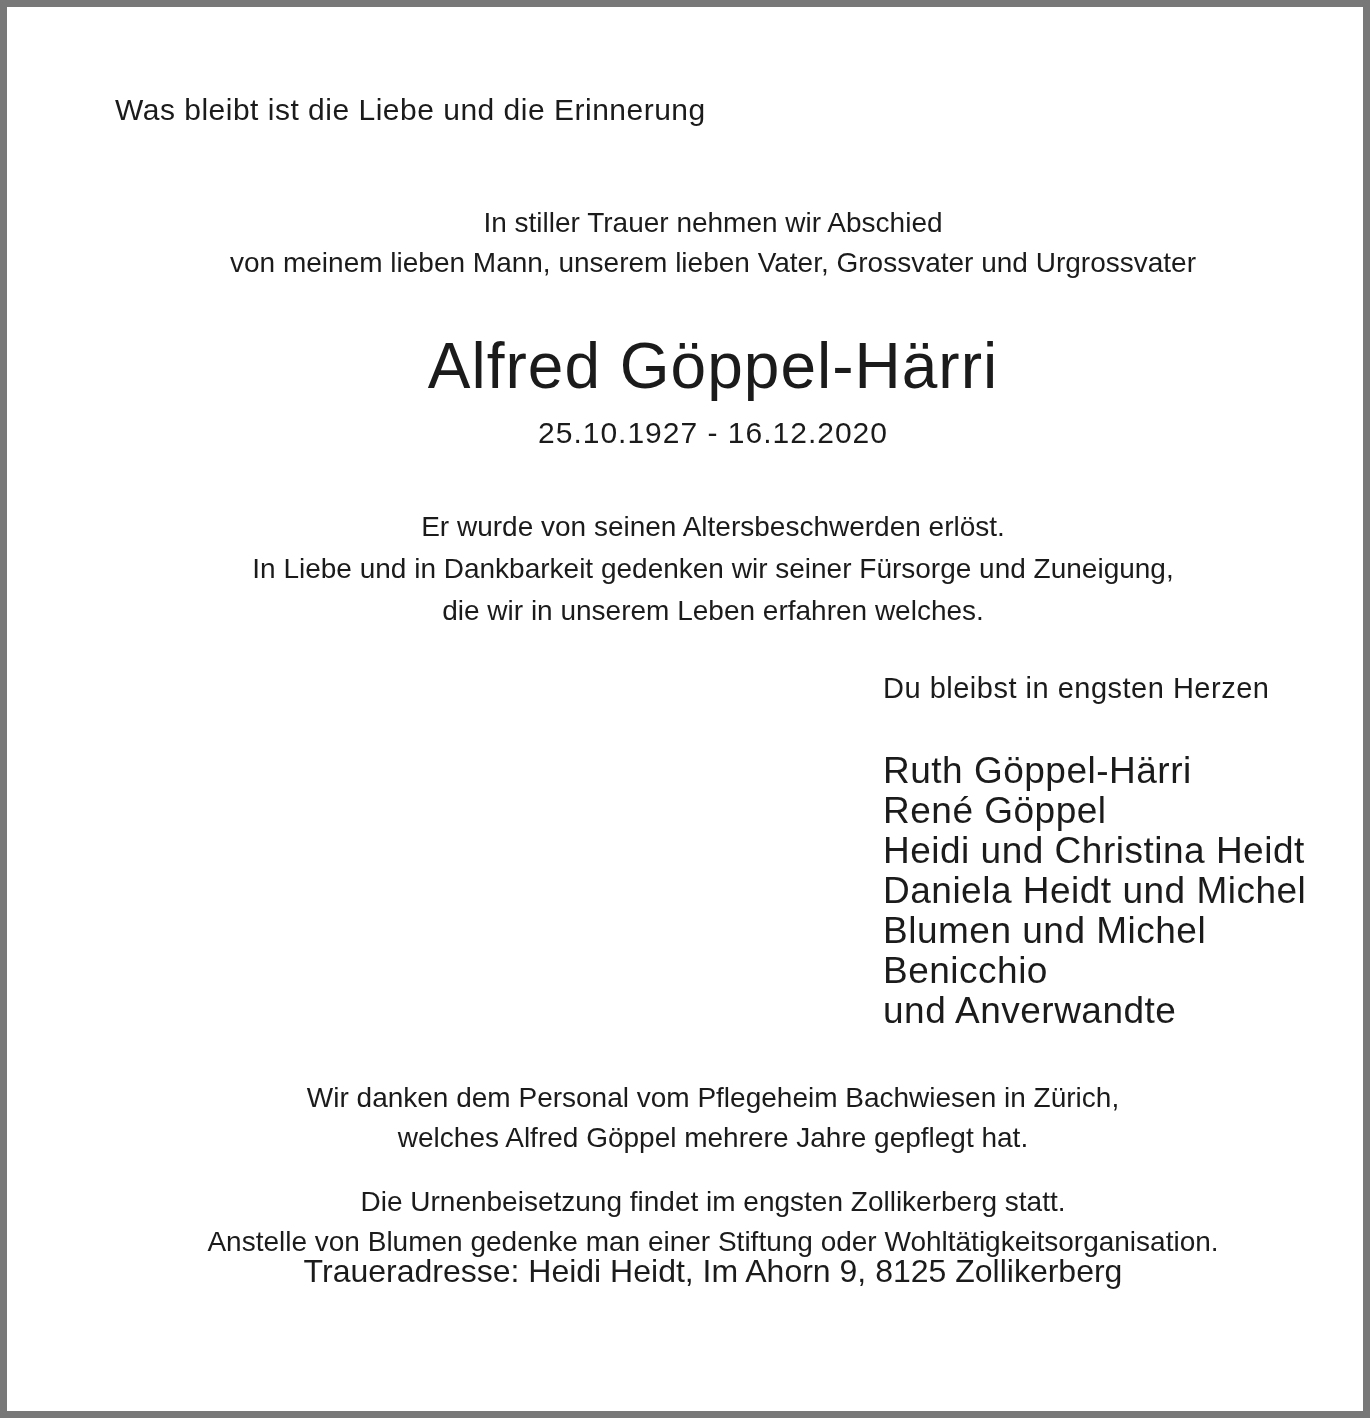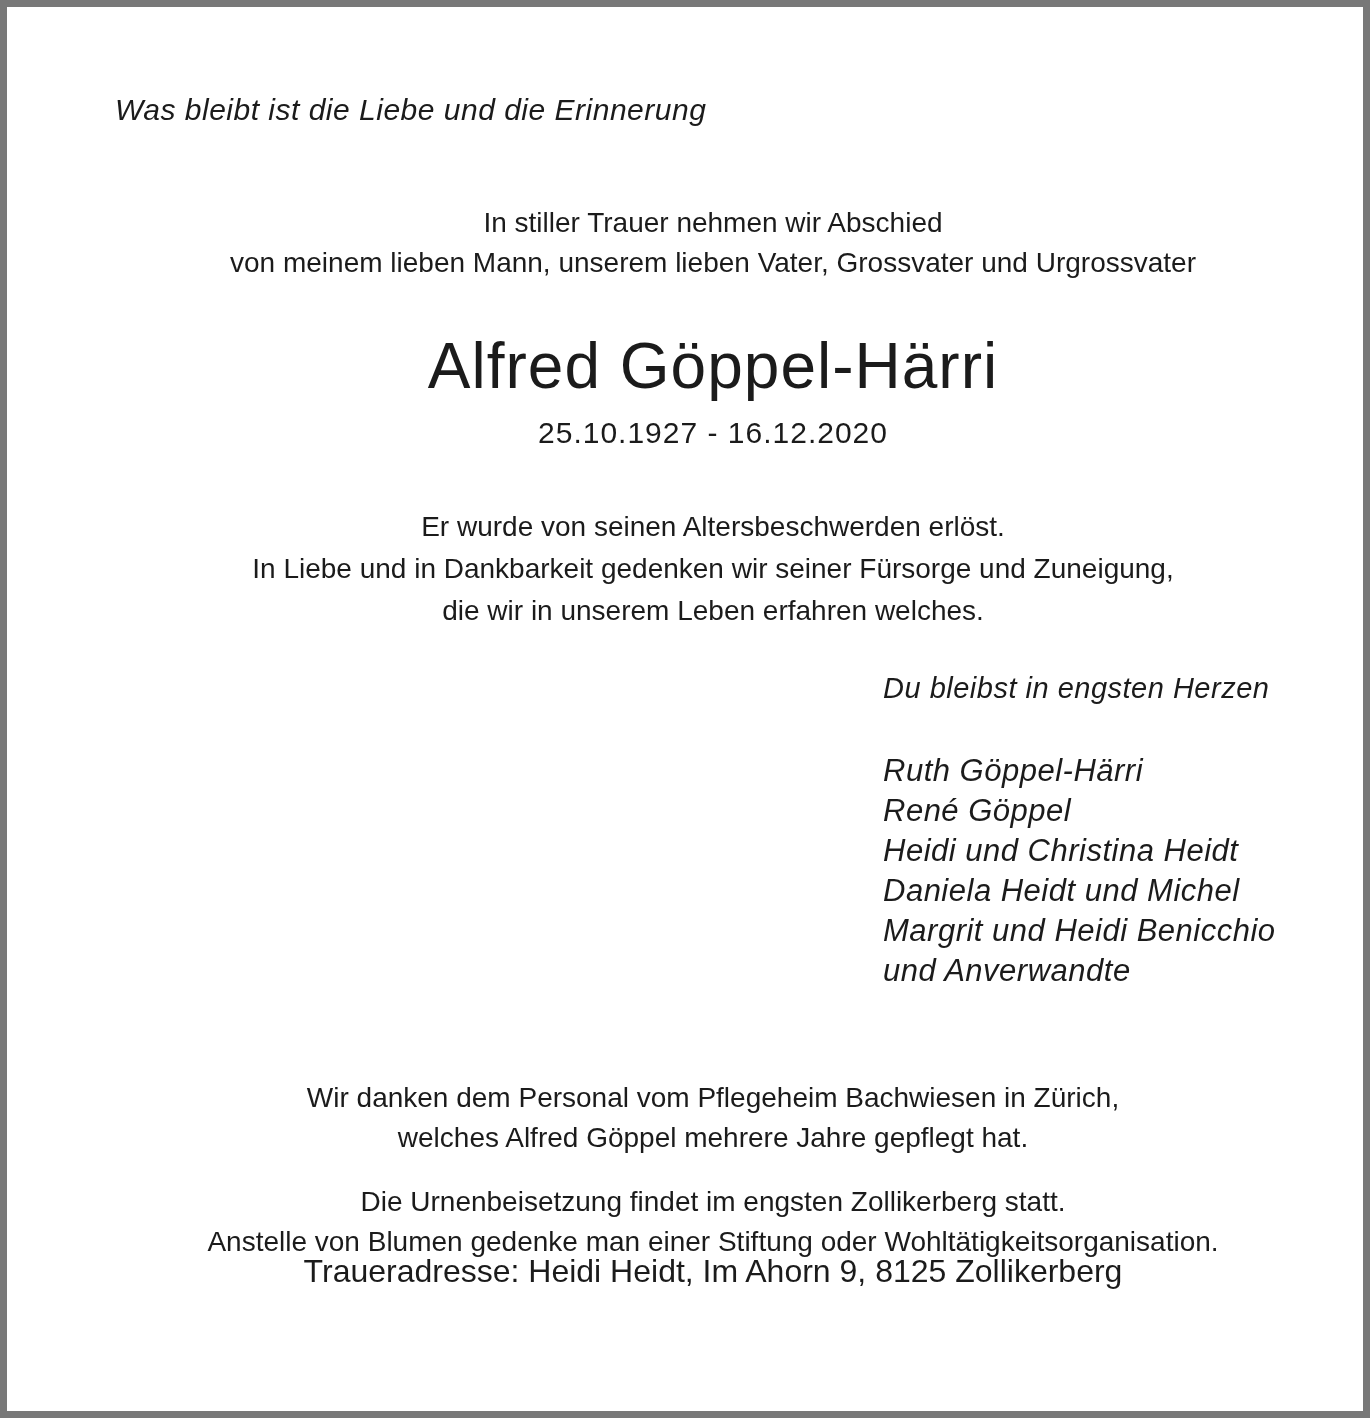--- a/index.html
+++ b/index.html
@@ -13,21 +13,21 @@
     width: 1370px;
     height: 1418px;
     box-sizing: border-box;
     border: 7px solid #787878;
     background: #ffffff;
     font-family: "Liberation Sans", sans-serif;
     font-weight: 300;
     color: #1b1b1b;
     overflow: hidden;
   }
-  .italic { font-style: italic; }
+  .italic { }
   .centered {
     position: absolute;
     left: 0;
     width: 100%;
     text-align: center;
     padding-left: 28px;
   }
   .epigraph {
     position: absolute;
     top: 86px;
@@ -61,21 +61,21 @@
     position: absolute;
     top: 665px;
     left: 876px;
     font-size: 29px;
     letter-spacing: 0.5px;
   }
   .mourners {
     position: absolute;
     top: 744px;
     left: 876px;
-    font-size: 31px;
+    font-size: 37px;
     line-height: 40px;
     letter-spacing: 0.5px;
   }
   .thanks {
     top: 1071px;
     font-size: 28px;
     line-height: 40px;
   }
   .service {
     top: 1175px;
@@ -109,21 +109,21 @@
     <div>die wir in unserem Leben erfahren welches.</div>
   </div>
 
   <div class="farewell italic">Du bleibst in engsten Herzen</div>
 
   <div class="mourners italic">
     <div>Ruth Göppel-Härri</div>
     <div>René Göppel</div>
     <div>Heidi und Christina Heidt</div>
     <div>Daniela Heidt und Michel</div>
-    <div>Margrit und Heidi Benicchio</div>
+    <div>Blumen und Michel Benicchio</div>
     <div>und Anverwandte</div>
   </div>
 
   <div class="centered thanks">
     <div>Wir danken dem Personal vom Pflegeheim Bachwiesen in Zürich,</div>
     <div>welches Alfred Göppel mehrere Jahre gepflegt hat.</div>
   </div>
 
   <div class="centered service">
     <div>Die Urnenbeisetzung findet im engsten Zollikerberg statt.</div>

